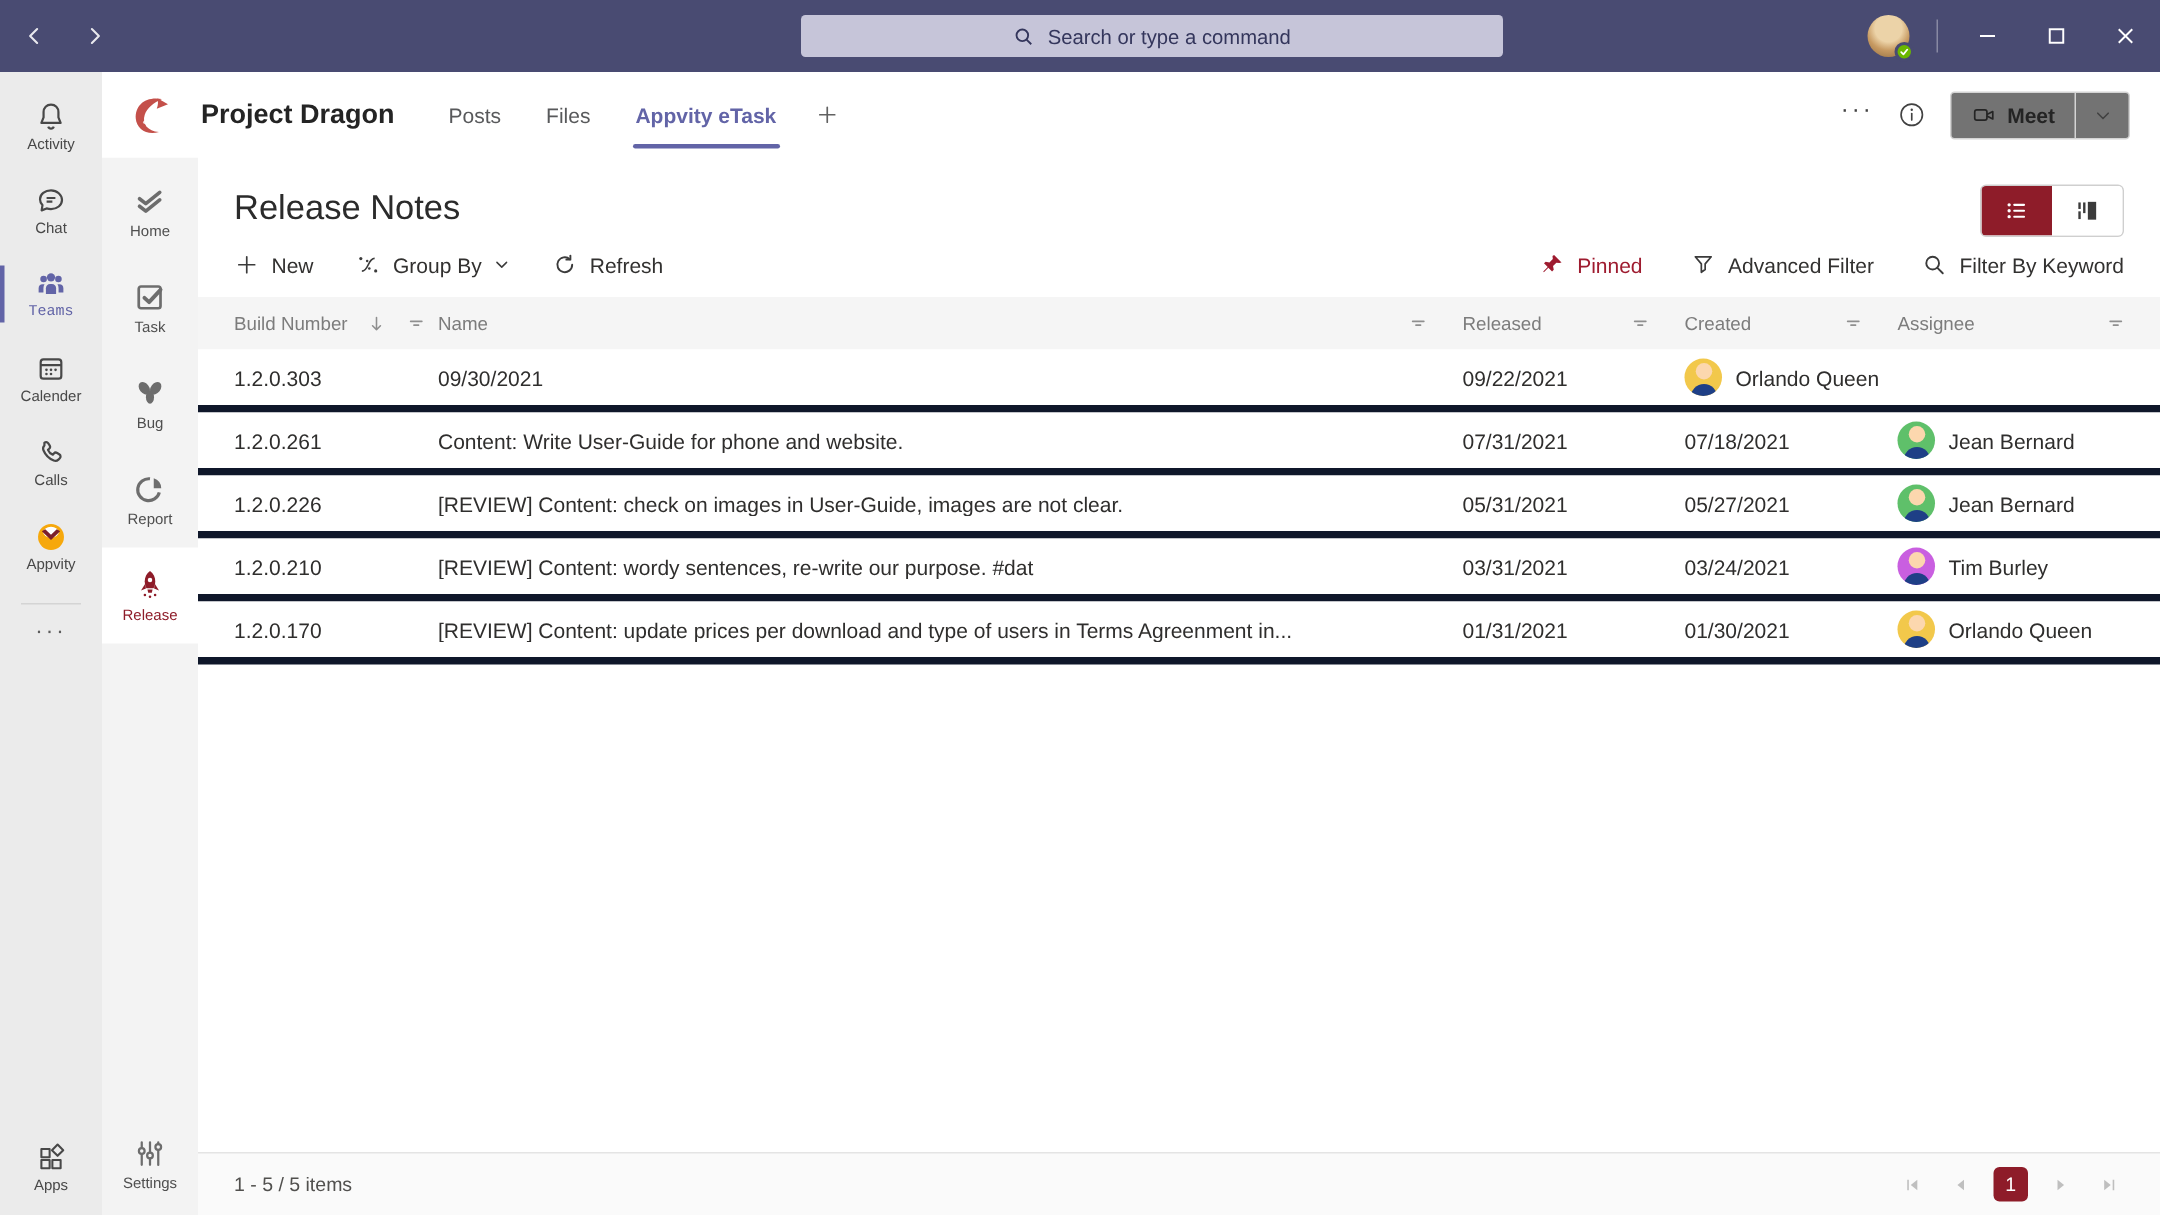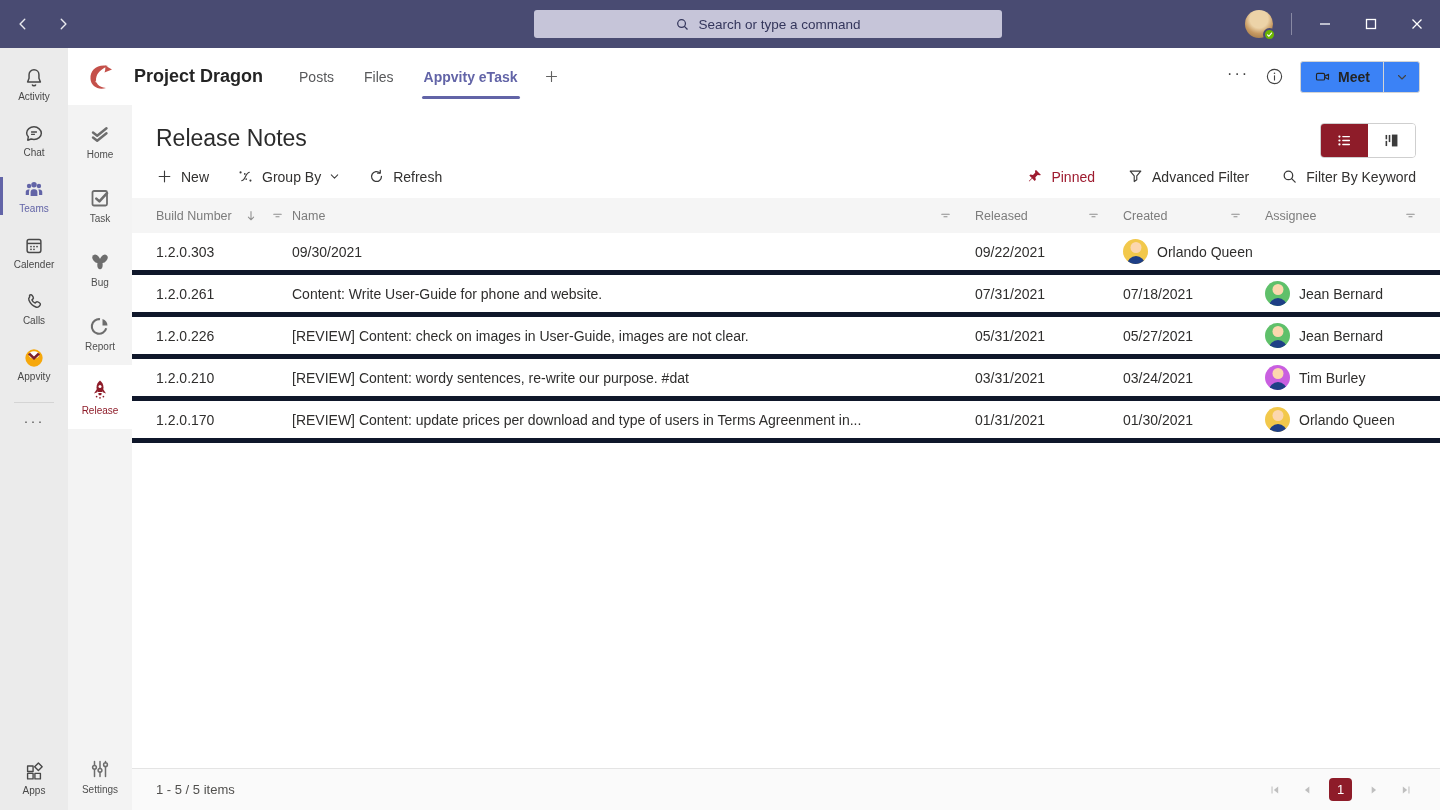--- a/index.html
+++ b/index.html
@@ -25,21 +25,21 @@
   .status-dot svg { width:7px; height:7px; }
   .tb-divider { width:1px; height:22px; background:rgba(255,255,255,.35); margin:0 10px 0 18px; }
   .win-btn { width:46px; height:48px; display:flex; align-items:center; justify-content:center; color:#fff; }
   .win-btn svg { width:12px; height:12px; }
 
   
   .app-rail { position:absolute; left:0; top:48px; bottom:0; width:68px; background:#ebebeb; display:flex; flex-direction:column; padding-top:8px; z-index:5; }
   .rail-item { height:56px; display:flex; flex-direction:column; align-items:center; justify-content:center; gap:3px; color:#484848; position:relative; cursor:pointer; }
   .rail-item svg { width:22px; height:22px; }
   .rail-label { font-size:10px; line-height:1; }
-  .rail-item.active { color:#6264a7; }
+  .rail-item.active { color:#6264a7;font-family:Liberation Mono, monospace; }
   .rail-item.active .rail-label { color:#6264a7; }
   .rail-item.active::before { content:""; position:absolute; left:0; top:9px; bottom:9px; width:3px; background:#6264a7; }
   .rail-divider { height:1px; background:#d4d4d4; margin:10px 14px 0 14px; }
   .rail-more { height:34px; display:flex; align-items:center; justify-content:center; color:#5c5c5c; font-size:15px; letter-spacing:2px; cursor:pointer; }
   .rail-bottom { margin-top:auto; padding-bottom:8px; }
 
   
   .module-rail { position:absolute; left:68px; top:105px; bottom:0; width:64px; background:#f3f3f3; display:flex; flex-direction:column; padding-top:4px; z-index:4; }
   .mod-item { height:64px; display:flex; flex-direction:column; align-items:center; justify-content:center; gap:4px; color:#6d6d6d; cursor:pointer; }
   .mod-item svg { width:24px; height:24px; }
@@ -55,21 +55,21 @@
   .tabs { display:flex; align-items:center; margin-left:36px; gap:30px; height:100%; }
   .tab { font-size:14px; color:#58595b; cursor:pointer; position:relative; display:flex; align-items:center; height:100%; white-space:nowrap; }
   .tab.active { color:#6264a7; font-weight:700; }
   .tab.active::after { content:""; position:absolute; left:-2px; right:-2px; bottom:6px; height:3px; border-radius:2px; background:#6264a7; }
   .add-tab { margin-left:26px; color:#616161; cursor:pointer; }
   .add-tab svg { width:15px; height:15px; }
   .header-right { margin-left:auto; display:flex; align-items:center; gap:16px; padding-right:20px; }
   .hdr-more { color:#424242; font-size:16px; letter-spacing:2px; cursor:pointer; padding-bottom:6px; }
   .hdr-info { color:#424242; cursor:pointer; }
   .hdr-info svg { width:19px; height:19px; }
-  .meet-btn { display:flex; align-items:stretch; border:1px solid #d4d4d4; border-radius:3px; height:32px; overflow:hidden; cursor:pointer; background:#3b82f6; }
+  .meet-btn { display:flex; align-items:stretch; border:1px solid #d4d4d4; border-radius:3px; height:32px; overflow:hidden; cursor:pointer; background:#737373; }
   .meet-main { display:flex; align-items:center; gap:7px; padding:0 13px; color:#242424; }
   .meet-main svg { width:17px; height:17px; }
   .meet-label { font-size:14px; font-weight:700; }
   .meet-chevron { width:36px; display:flex; align-items:center; justify-content:center; border-left:1px solid #d4d4d4; color:#424242; }
   .meet-chevron svg { width:12px; height:12px; }
 
   
   .main { position:absolute; left:132px; top:105px; right:0; bottom:0; background:#fff; }
   .page-head { position:relative; padding:20px 24px 0 24px; }
   .page-title { font-size:23px; color:#2b2b2b; font-weight:400; }

